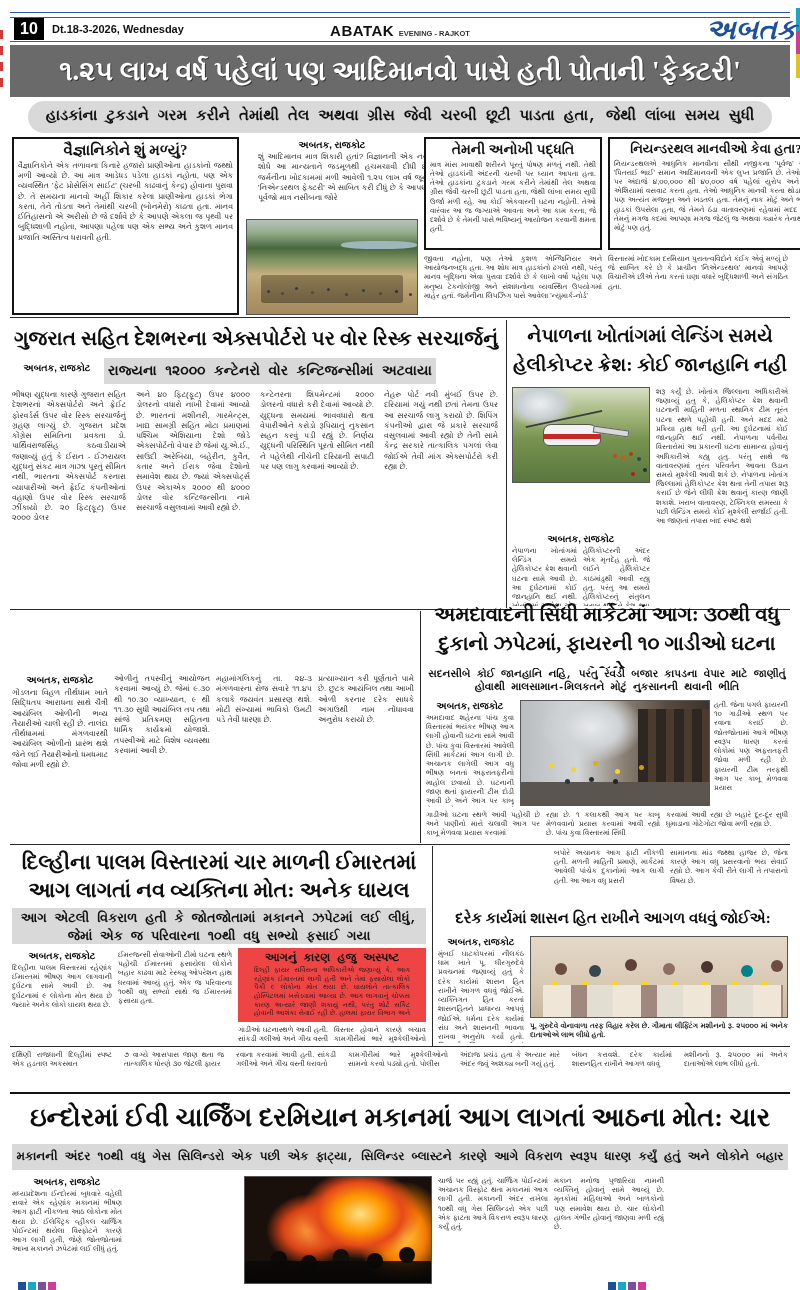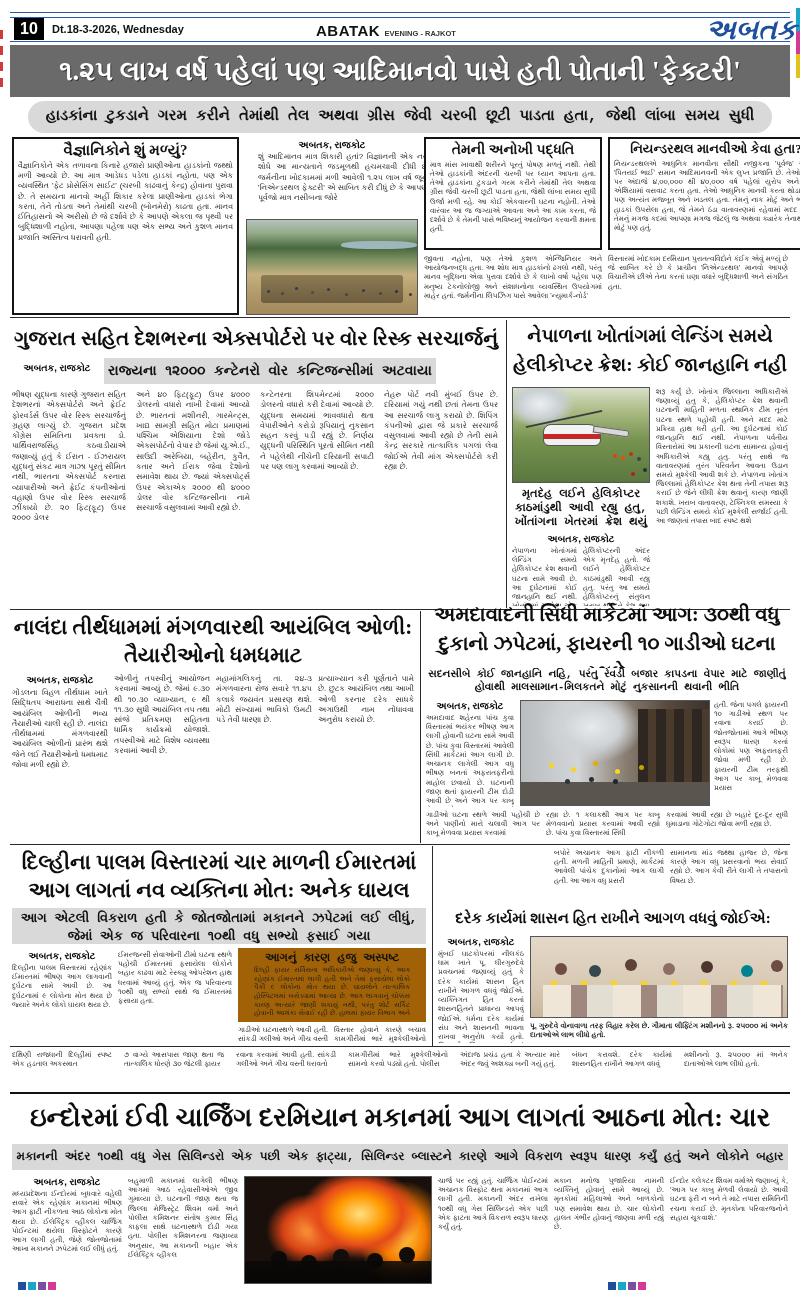--- a/index.html
+++ b/index.html
@@ -24,21 +24,21 @@
 <body>
 
 <div id="page">
 
   <div class="abs" style="left:0;top:30px;width:3px;height:60px;background:repeating-linear-gradient(180deg,#d03a3a 0 9px,transparent 9px 16px)"></div>
   <div class="abs" style="right:0;top:8px;width:4px;height:70px;background:linear-gradient(180deg,#18a7c9 0 33%,#d23a96 33% 66%,#e4c21c 66% 100%)"></div>
 
   <div class="abs" style="left:10px;top:12px;width:780px;height:4px;border-top:1px solid #2a5caa;border-bottom:1px solid #2a5caa"></div>
   <div class="abs" style="left:14px;top:18px;width:30px;height:22px;background:#000;color:#fff;font-weight:bold;font-size:16px;text-align:center;line-height:22px">10</div>
   <div class="abs" style="left:52px;top:23px;font-size:11px;font-weight:bold">Dt.18-3-2026, Wednesday</div>
-  <div class="abs" style="left:316px;top:22px;width:200px;text-align:left">
+  <div class="abs" style="left:300px;top:22px;width:200px;text-align:center">
     <span style="font-weight:bold;font-size:15px;letter-spacing:.5px">ABATAK</span>
     <span style="font-size:7.5px;font-weight:bold;color:#333">EVENING - RAJKOT</span>
   </div>
   <div class="abs" style="left:706px;top:14px;width:84px;text-align:right;font-weight:bold;font-size:28px;font-style:italic;color:#1d4f9c;font-family:'Liberation Serif','DejaVu Serif',serif">અબતક</div>
   <div class="abs" style="left:10px;top:41px;width:780px;height:1px;background:#2a5caa"></div>
 
   <div class="abs hl" style="left:10px;top:45px;width:780px;height:52px;background:#6a6a6a;color:#fff;font-size:27px;line-height:52px;text-shadow:1px 1px 0 #333">૧.૨૫ લાખ વર્ષ પહેલાં પણ આદિમાનવો પાસે હતી પોતાની 'ફેક્ટરી'</div>
   <div class="abs cap" style="left:28px;top:101px;width:744px;height:32px;background:#d9d9d9;border-radius:16px;font-size:15px;line-height:32px">હાડકાંના ટુકડાને ગરમ કરીને તેમાંથી તેલ અથવા ગ્રીસ જેવી ચરબી છૂટી પાડતા હતા, જેથી લાંબા સમય સુધી ઉર્જા મળી રહે</div>
 
   <div class="abs box" style="left:12px;top:137px;width:227px;height:178px">
@@ -80,28 +80,26 @@
 
   <div class="abs hl" style="left:512px;top:321px;width:276px;height:62px;font-size:19px;line-height:1.55">નેપાળના ખોતાંગમાં લેન્ડિંગ સમયે હેલીકોપ્ટર ક્રેશ: કોઈ જાનહાનિ નહી</div>
   <div class="ph" style="left:512px;top:387px;width:138px;height:96px;background:linear-gradient(180deg,#d9dfc8 0%,#a9bb83 25%,#77934f 55%,#5a773f 100%)">
     <div class="abs" style="left:-8px;top:-8px;width:70px;height:48px;background:radial-gradient(closest-side,#eceff0,#c9cfd2 60%,rgba(200,205,208,0));border-radius:50%"></div>
     <div class="abs" style="left:12px;top:30px;width:78px;height:2px;background:#3c3c3c;transform:rotate(-12deg)"></div>
     <div class="abs" style="left:30px;top:36px;width:56px;height:20px;background:linear-gradient(180deg,#f3f3f3 0 45%,#c62828 45% 70%,#f0f0f0 70% 100%);border-radius:8px 12px 6px 6px;border:1px solid #555"></div>
     <div class="abs" style="left:80px;top:40px;width:34px;height:5px;background:#d9d9d9;border:1px solid #666;transform:rotate(8deg)"></div>
     <div class="abs spots" style="left:100px;top:66px;width:4px;height:4px;background:#d84315;box-shadow:8px 2px #e65100,16px -2px #bf360c,24px 3px #37474f,30px 14px #263238,18px 18px #b71c1c"></div>
   </div>
   <div class="abs j sm" style="left:656px;top:387px;width:132px;height:219px">શરૂ કર્યું છે. ખોતાંગ જિલ્લાના અધિકારીએ જણાવ્યું હતુ કે, હેલિકોપ્ટર ક્રેશ થવાની ઘટનાની માહિતી મળતા સ્થાનિક ટીમ તૂરંત ઘટના સ્થળે પહોંચી હતી. અને મદદ માટે પ્રક્રિયા હાથ ધરી હતી. આ દુર્ઘટનામાં કોઈ જાનહાનિ થઈ નથી. નેપાળના પર્વતીય વિસ્તારોમાં આ પ્રકારની ઘટના સામાન્ય હોવાનું અધિકારીએ કહ્યુ હતુ. પરંતુ સાથે જ વાતાવરણમાં તુરંત પરિવર્તન આવતા ઉડાન સમયે મુશ્કેલી આવી શકે છે. નેપાળના ખોતાંગ જિલ્લામાં હેલિકોપ્ટર ક્રેશ થતા તેની તપાસ શરૂ કરાઈ છે જેને લીધી ક્રેશ થવાનું કારણ જાણી શકાશે. ખરાબ વાતાવરણ, ટેક્નિકલ સમસ્યા કે પછી લેન્ડિંગ સમયે કોઈ મુશ્કેલી સર્જાઈ હતી. આ જાણતાં તપાસ બાદ સ્પષ્ટ થશે</div>
-  <div class="abs cap" style="left:512px;top:487px;width:138px;height:44px;font-size:11.5px">મૃતદેહ લઈને હેલિકોપ્ટર કાઠમાંડુથી આવી રહ્યુ હતુ, ખોંતાંગના ખેતરમાં ક્રેશ થયું</div>
   <div class="abs dl" style="left:512px;top:533px;width:138px">અબતક, રાજકોટ</div>
   <div class="abs j sm" style="left:512px;top:546px;width:65px;height:60px">નેપાળના ખોતાંગમાં લેન્ડિંગ સમયે હેલિકોપ્ટર ક્રેશ થવાની ઘટના સામે આવી છે. આ દુર્ઘટનામાં કોઈ જાનહાનિ થઈ નથી. ખોતાંગમાં આવેલા એક ખેતરમાં આ હેલિકોપ્ટર ક્રેશ થયુ હતુ.</div>
   <div class="abs j sm" style="left:583px;top:546px;width:67px;height:60px">હેલિકોપ્ટરની અંદર એક મૃતદેહ હતો. જે લઈને હેલિકોપ્ટર કાઠમાંડુથી આવી રહ્યુ હતુ. પરંતુ આ સમયે હેલિકોપ્ટરનું સંતુલન ખરાબ થતા તે ક્રેશ થયુ હતુ. આ દુર્ઘટનામાં કોઈ જાનહાનિ થઈ નથી. સ્થાનિક તંત્રે રાહત-બચાવ કાર્ય</div>
 
   <div class="hrule" style="top:609px"></div>
 
-  <div class="abs hl" style="left:12px;top:613px;width:402px;height:56px;font-size:21px;line-height:1.35">નાલંદા તીર્થધામમાં મંગળવારથી આયંબિલ ઓળી: તૈયારીઓનો ધમધમાટ</div>
   <div class="abs dl" style="left:12px;top:674px;width:96px">અબતક, રાજકોટ</div>
   <div class="abs j" style="left:12px;top:688px;width:96px;height:152px">ગોંડલના વિહળ તીર્થધામ ખાતે સિદ્ધિતપ આરાધના સાથે ચૈત્રી આયંબિલ ઓળીની ભવ્ય તૈયારીઓ ચાલી રહી છે. નાલંદા તીર્થધામમાં મંગળવારથી આયંબિલ ઓળીનો પ્રારંભ થશે જેને લઈ તૈયારીઓનો ધમધમાટ જોવા મળી રહ્યો છે.</div>
   <div class="abs j" style="left:114px;top:674px;width:96px;height:166px">ઓળીનું તપસ્વીનું આયોજન કરવામાં આવ્યું છે. જેમાં ૯.૩૦ થી ૧૦.૩૦ વ્યાખ્યાન, ૯ થી ૧૧.૩૦ સુધી આયંબિલ તપ તથા સાંજે પ્રતિક્રમણ સહિતના ધાર્મિક કાર્યક્રમો યોજાશે. તપસ્વીઓ માટે વિશેષ વ્યવસ્થા કરવામાં આવી છે.</div>
   <div class="abs j" style="left:216px;top:674px;width:96px;height:166px">મહામાંગલિકનું તા. ૨૪-૩ મંગળવારના રોજ સવારે ૧૧.૪૫ કલાકે જયવંત પ્રસારણ થશે. મોટી સંખ્યામાં ભાવિકો ઉમટી પડે તેવી ધારણા છે.</div>
   <div class="abs j" style="left:318px;top:674px;width:96px;height:166px">પ્રત્યાખ્યાન કરી પૂર્ણતાને પામે છે. છુટક આયંબિલ તથા આખી ઓળી કરનાર દરેક સાધકે અગાઉથી નામ નોંધાવવા અનુરોધ કરાયો છે.</div>
 
   <div class="vr" style="left:420px;top:611px;height:232px"></div>
 
   <div class="abs hl" style="left:426px;top:600px;width:362px;height:68px;font-size:20px;line-height:1.45">અમદાવાદની સિંધી માર્કેટમાં આગ: ૩૦થી વધુ દુકાનો ઝપેટમાં, ફાયરની ૧૦ ગાડીઓ ઘટના સ્થળે</div>
   <div class="abs cap" style="left:426px;top:668px;width:362px;height:30px;font-size:10.5px">સદનસીબે કોઈ જાનહાનિ નહિ, પરંતુ રેવડી બજાર કાપડના વેપાર માટે જાણીતું હોવાથી માલસામાન-મિલકતને મોટું નુકસાનની થવાની ભીતિ</div>
@@ -118,21 +116,21 @@
   <div class="abs j sm" style="left:546px;top:810px;width:114px;height:30px">રહ્યા છે. ૧ કલાકથી આગ પર કાબૂ મેળવવાનો પ્રયાસ કરવામાં આવી રહ્યો છે. પાંચ કુવા વિસ્તારમાં સિંધી</div>
   <div class="abs j sm" style="left:666px;top:810px;width:122px;height:30px">કરવામાં આવી રહ્યા છે બહારે દૂર-દૂર સુધી ધુમાડાના ગોટેગોટા જોવા મળી રહ્યા છે.</div>
 
   <div class="hrule" style="top:844px"></div>
 
   <div class="abs hl" style="left:12px;top:848px;width:414px;height:58px;font-size:21px;line-height:1.35">દિલ્હીના પાલમ વિસ્તારમાં ચાર માળની ઈમારતમાં આગ લાગતાં નવ વ્યક્તિના મોત: અનેક ઘાયલ</div>
   <div class="abs cap graybar" style="left:12px;top:908px;width:414px;height:36px;font-size:13px;line-height:1.35;padding-top:2px;box-sizing:border-box">આગ એટલી વિકરાળ હતી કે જોતજોતામાં મકાનને ઝપેટમાં લઈ લીધું, જેમાં એક જ પરિવારના ૧૦થી વધુ સભ્યો ફસાઈ ગયા</div>
   <div class="abs dl" style="left:12px;top:950px;width:100px">અબતક, રાજકોટ</div>
   <div class="abs j sm" style="left:12px;top:963px;width:100px;height:80px">દિલ્હીના પાલમ વિસ્તારમાં રહેણાંક ઈમારતમાં ભીષણ આગ લાગવાની દુર્ઘટના સામે આવી છે. આ દુર્ઘટનામાં ૯ લોકોના મોત થયા છે જ્યારે અનેક લોકો ઘાયલ થયા છે.</div>
   <div class="abs j sm" style="left:118px;top:950px;width:114px;height:93px">ઈમરજન્સી સેવાઓની ટીમો ઘટના સ્થળે પહોંચી ઈમારતમાં ફસાયેલા લોકોને બહાર કાઢવા માટે રેસ્ક્યુ ઓપરેશન હાથ ધરવામાં આવ્યું હતું. એક જ પરિવારના ૧૦થી વધુ સભ્યો સાથે જ ઈમારતમાં ફસાયા હતા.</div>
-  <div class="abs" style="left:238px;top:948px;width:188px;height:74px;background:#a16207;padding:3px 16px;box-sizing:border-box;overflow:hidden">
+  <div class="abs" style="left:238px;top:948px;width:188px;height:74px;background:#ef4444;padding:3px 16px;box-sizing:border-box;overflow:hidden">
     <div class="cap" style="font-size:11.5px;margin-bottom:1px">આગનું કારણ હજુ અસ્પષ્ટ</div>
     <div class="j sm" style="height:52px;font-size:6.8px">દિલ્હી ફાયર સર્વિસના અધિકારીએ જણાવ્યું કે, આગ રહેણાંક ઈમારતમાં લાગી હતી અને તેમાં ફસાયેલા લોકો પૈકી ૯ લોકોના મોત થયા છે. ઘાયલોને તાત્કાલિક હોસ્પિટલમાં ખસેડવામાં આવ્યા છે. આગ લાગવાનું ચોક્કસ કારણ અત્યારે જાણી શકાયું નથી, પરંતુ શોર્ટ સર્કિટ હોવાની આશંકા સેવાઈ રહી છે. હાલમાં ફાયર વિભાગ અને પોલીસની ટીમ દ્વારા આ મામલે વધુ તપાસ ચાલી રહી છે.</div>
   </div>
   <div class="abs j sm" style="left:238px;top:1025px;width:90px;height:18px">ગાડીઓ ઘટનાસ્થળે આવી હતી. સાંકડી ગલીઓ અને ગીચ વસ્તી ધરાવતો</div>
   <div class="abs j sm" style="left:334px;top:1025px;width:92px;height:18px">વિસ્તાર હોવાને કારણે બચાવ કામગીરીમાં ભારે મુશ્કેલીઓનો સામનો કરવો પડ્યો હતો.</div>
 
   <div class="vr" style="left:432px;top:846px;height:200px"></div>
 
   <div class="abs j sm" style="left:554px;top:848px;width:110px;height:54px">બપોરે અચાનક આગ ફાટી નીકળી હતી. મળતી માહિતી પ્રમાણે, માર્કેટમાં આવેલી પાંચેક દુકાનોમાં આગ લાગી હતી. આ આગ વધુ પ્રસરી</div>
   <div class="abs j sm" style="left:670px;top:848px;width:118px;height:54px">સામાનના માંડ જથ્થા હાજર છે, જેના કારણે આગ વધુ પ્રસરવાનો ભય સેવાઈ રહ્યો છે. આગ કેવી રીતે લાગી તે તપાસનો વિષય છે.</div>
@@ -155,29 +153,27 @@
   <div class="abs j sm" style="left:348px;top:1050px;width:100px;height:38px">કામગીરીમાં ભારે મુશ્કેલીઓનો સામનો કરવો પડ્યો હતો. પોલીસ</div>
   <div class="abs j sm" style="left:460px;top:1050px;width:100px;height:38px">અંદાજ પ્રચંડ હતા કે અત્યાર મારે અંદર જવું અશક્ય બની ગયું હતું.</div>
   <div class="abs j sm" style="left:572px;top:1050px;width:100px;height:38px">બંધન કરાવશે. દરેક કાર્યમાં શાસનહિત રાખીને આગળ વધવું</div>
   <div class="abs j sm" style="left:684px;top:1050px;width:104px;height:38px">મશીનનો રૂ. ૨૫૦૦૦ માં અનેક દાતાઓએ લાભ લીધો હતો.</div>
 
   <div class="abs" style="left:10px;top:1092px;width:780px;height:2px;background:#111"></div>
   <div class="abs hl" style="left:12px;top:1096px;width:776px;height:44px;font-size:26px;line-height:44px">ઇન્દોરમાં ઈવી ચાર્જિંગ દરમિયાન મકાનમાં આગ લાગતાં આઠના મોત: ચાર ગંભીર</div>
   <div class="abs cap graybar" style="left:12px;top:1144px;width:776px;height:26px;font-size:12px;line-height:26px">મકાનની અંદર ૧૦થી વધુ ગેસ સિલિન્ડરો એક પછી એક ફાટ્યા, સિલિન્ડર બ્લાસ્ટને કારણે આગે વિકરાળ સ્વરૂપ ધારણ કર્યું હતું અને લોકોને બહાર નીકળવાની તક જ ના મળી</div>
   <div class="abs dl" style="left:12px;top:1176px;width:110px">અબતક, રાજકોટ</div>
   <div class="abs j sm" style="left:12px;top:1189px;width:110px;height:94px">મધ્યપ્રદેશના ઈન્દોરમાં બુધવારે વહેલી સવારે એક રહેણાંક મકાનમાં ભીષણ આગ ફાટી નીકળતા આઠ લોકોના મોત થયા છે. ઈલેક્ટ્રિક વ્હીકલ ચાર્જિંગ પોઈન્ટમાં થયેલા વિસ્ફોટને કારણે આગ લાગી હતી, જેણે જોતજોતામાં આખા મકાનને ઝપેટમાં લઈ લીધું હતું.</div>
-  <div class="abs j sm" style="left:128px;top:1176px;width:110px;height:107px">બહુમાળી મકાનમાં લાગેલી ભીષણ આગમાં આઠ રહેવાસીઓએ જીવ ગુમાવ્યા છે. ઘટનાની જાણ થતા જ જિલ્લા મેજિસ્ટ્રેટ શિવમ વર્મા અને પોલીસ કમિશનર સંતોષ કુમાર સિંહ કાફલા સાથે ઘટનાસ્થળે દોડી ગયા હતા. પોલીસ કમિશનરના જણાવ્યા અનુસાર, આ મકાનની બહાર એક ઈલેક્ટ્રિક વ્હીકલ</div>
   <div class="ph" style="left:244px;top:1176px;width:188px;height:108px;background:#19100c">
     <div class="abs" style="left:0;top:0;width:100%;height:100%;background:radial-gradient(ellipse 60px 45px at 62% 35%,#ffe082 0%,#ff9800 40%,#e64a19 70%,rgba(60,20,8,0) 100%),radial-gradient(ellipse 50px 60px at 85% 55%,#ffcc46 0%,#f57c00 45%,rgba(80,25,5,0) 90%),radial-gradient(ellipse 44px 36px at 35% 50%,#ff9e3d 0%,#d84315 60%,rgba(60,20,8,0) 100%)"></div>
     <div class="abs spots" style="left:26px;top:74px;width:16px;height:16px;border-radius:50%;background:#0c0a09;box-shadow:30px 4px #0e0b09,62px -2px #120e0b,96px 2px #0c0a09,128px -4px #100d0a"></div>
     <div class="abs" style="left:0;bottom:0;width:100%;height:22px;background:linear-gradient(180deg,rgba(10,8,7,.85),#070605)"></div>
   </div>
   <div class="abs j sm" style="left:438px;top:1176px;width:110px;height:107px">ચાર્જ પર રહ્યું હતું. ચાર્જિંગ પોઈન્ટમાં અચાનક વિસ્ફોટ થતા મકાનમાં આગ લાગી હતી. મકાનની અંદર રાખેલા ૧૦થી વધુ ગેસ સિલિન્ડરો એક પછી એક ફાટતા આગે વિકરાળ સ્વરૂપ ધારણ કર્યું હતું.</div>
   <div class="abs j sm" style="left:554px;top:1176px;width:110px;height:107px">મકાન મનોજ પુજારિયા નામની વ્યક્તિનું હોવાનું સામે આવ્યું છે. મૃતકોમાં મહિલાઓ અને બાળકોનો પણ સમાવેશ થાય છે. ચાર લોકોની હાલત ગંભીર હોવાનું જાણવા મળી રહ્યું છે.</div>
-  <div class="abs j sm" style="left:670px;top:1176px;width:118px;height:107px">ઈન્દોર કલેક્ટર શિવમ વર્માએ જણાવ્યું કે, 'આગ પર કાબુ મેળવી લેવાયો છે. આવી ઘટના ફરી ન બને તે માટે તપાસ સમિતિની રચના કરાઈ છે. મૃતકોના પરિવારજનોને સહાય ચૂકવાશે.'</div>
 
   <div class="abs" style="left:18px;top:1276px">
     <span class="regsq" style="background:#1d4f9c"></span><span class="regsq" style="background:#18a7c9"></span><span class="regsq" style="background:#7a4fa0"></span><span class="regsq" style="background:#d23a96"></span>
   </div>
   <div class="abs" style="left:608px;top:1276px">
     <span class="regsq" style="background:#1d4f9c"></span><span class="regsq" style="background:#18a7c9"></span><span class="regsq" style="background:#7a4fa0"></span><span class="regsq" style="background:#d23a96"></span>
   </div>
 
 </div>
 

